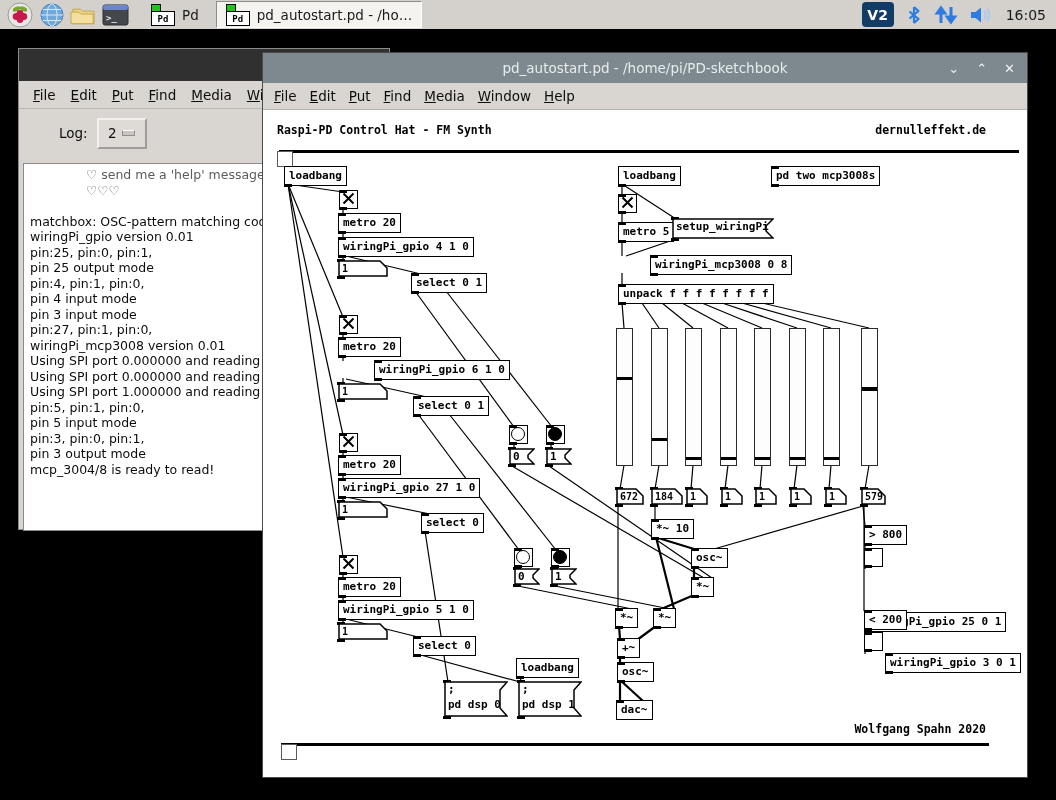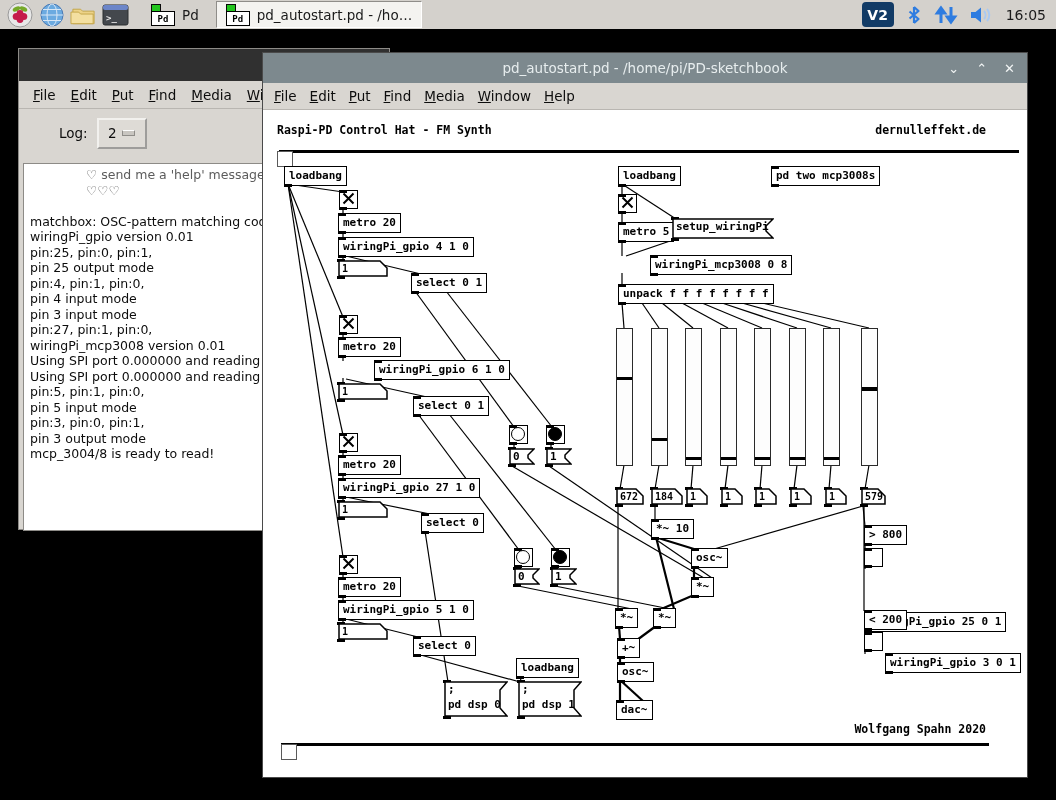--- a/index.html
+++ b/index.html
@@ -176,20 +176,21 @@
     <div class="log-line">wiringPi_gpio version 0.01</div>
     <div class="log-line">pin:25, pin:0, pin:1,</div>
     <div class="log-line">pin 25 output mode</div>
     <div class="log-line">pin:4, pin:1, pin:0,</div>
     <div class="log-line">pin 4 input mode</div>
     <div class="log-line">pin 3 input mode</div>
     <div class="log-line">pin:27, pin:1, pin:0,</div>
     <div class="log-line">wiringPi_mcp3008 version 0.01</div>
     <div class="log-line">Using SPI port 0.000000 and reading</div>
     <div class="log-line">Using SPI port 0.000000 and reading</div>
+    <div class="log-line">Using SPI port 1.000000 and reading</div>
     <div class="log-line">pin:5, pin:1, pin:0,</div>
     <div class="log-line">pin 5 input mode</div>
     <div class="log-line">pin:3, pin:0, pin:1,</div>
     <div class="log-line">pin 3 output mode</div>
     <div class="log-line">mcp_3004/8 is ready to read!</div>
   </div>
 </div>
 
 <div class="main-win">
   <div class="main-title">

